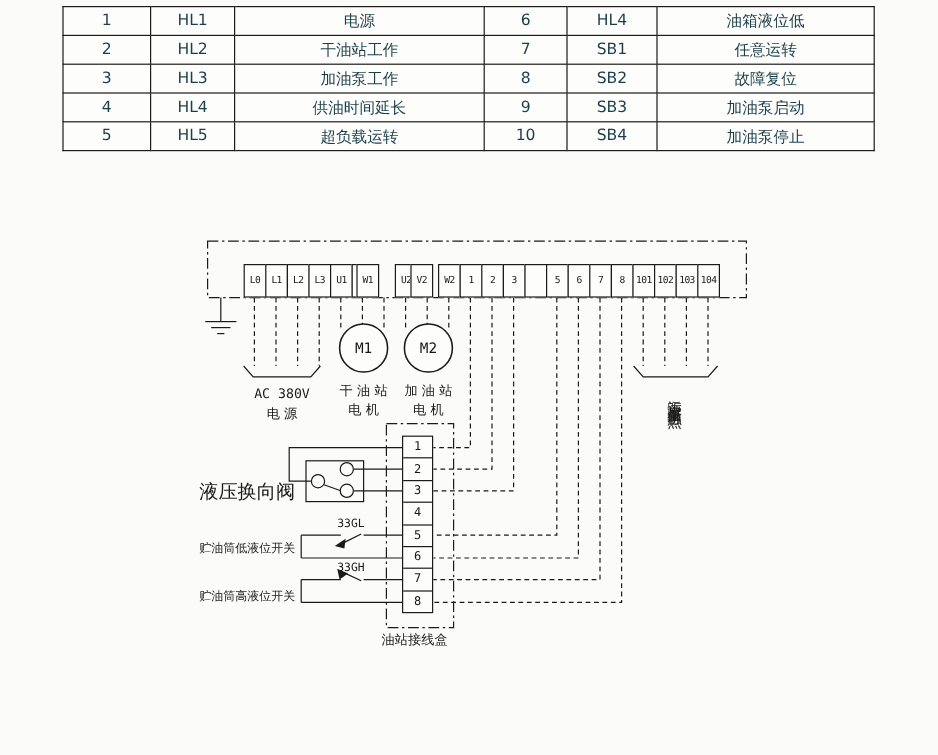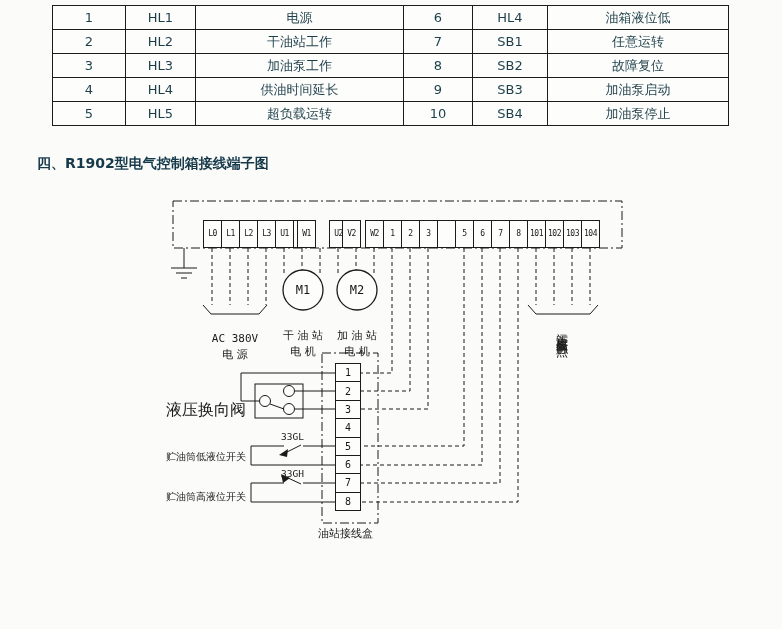--- a/index.html
+++ b/index.html
@@ -42,21 +42,21 @@
     display:flex; flex-direction:column;
   }
   .jcell {
     flex:1; border-top:1px solid #1b1b1b;
     font-family:"DejaVu Sans Mono", monospace; font-size:10px; color:#161616;
     display:flex; align-items:center; justify-content:center;
   }
   .jcell:first-child { border-top:none; }
 
   .lbl { position:absolute; color:#1a1a1a; z-index:3; white-space:nowrap; }
-  .lbl-2line { text-align:center; line-height:16px; font-size:11px;margin-top:10px; }
+  .lbl-2line { text-align:center; line-height:16px; font-size:11px; }
   .mono { font-family:"DejaVu Sans Mono", monospace; }
   .motor-name {
     position:absolute; width:40px; text-align:center; z-index:3;
     font-family:"DejaVu Sans Mono", monospace; font-size:12px; color:#161616;
   }
   .vertical-lbl {
     writing-mode:vertical-rl; letter-spacing:2px; font-size:12px;
   }
 </style>
 </head>
@@ -110,21 +110,20 @@
       <td>5</td>
       <td>HL5</td>
       <td>超负载运转</td>
       <td>10</td>
       <td>SB4</td>
       <td>加油泵停止</td>
     </tr>
   </tbody>
     </table>
 
-  <div class="heading">四、R1902型电气控制箱接线端子图</div>
 
   <div class="diagram">
 
     <svg width="782" height="629" viewBox="0 0 782 629">
       <g stroke="#1a1a1a" fill="none" stroke-width="1">
 
         <rect x="173" y="201" width="449" height="47" stroke-dasharray="9 3 2 3"></rect>
 
         <rect x="322" y="353" width="56" height="170" stroke-dasharray="9 3 2 3"></rect>
 

